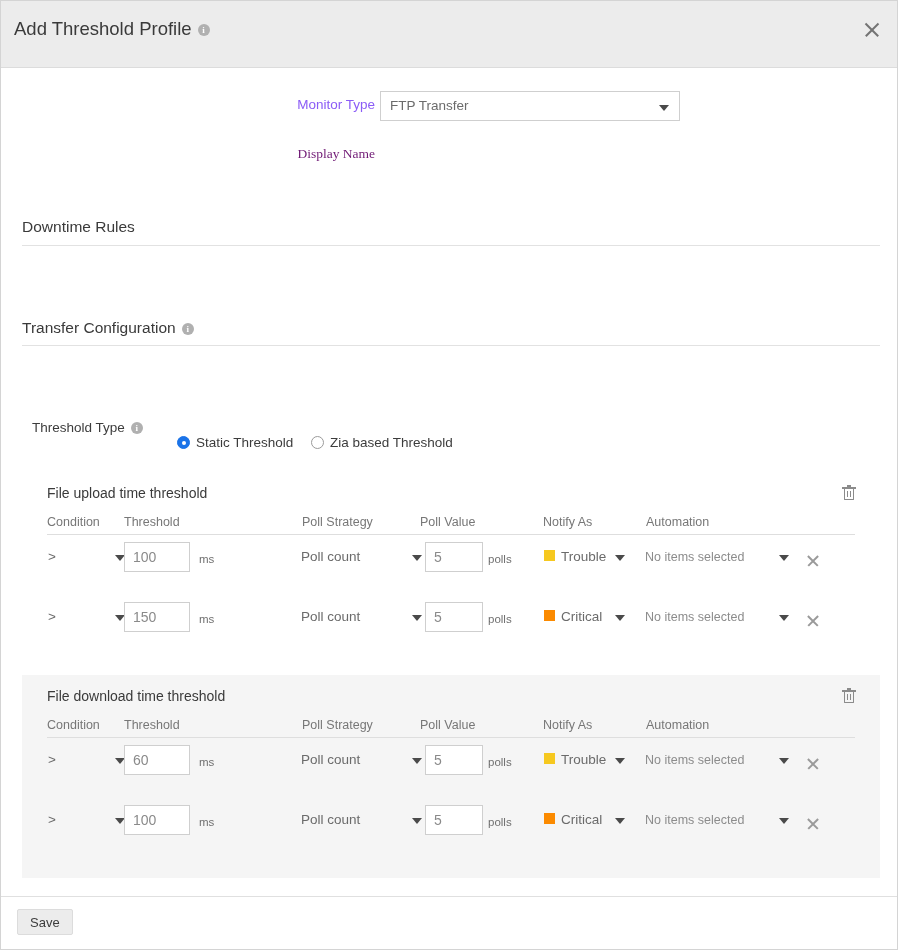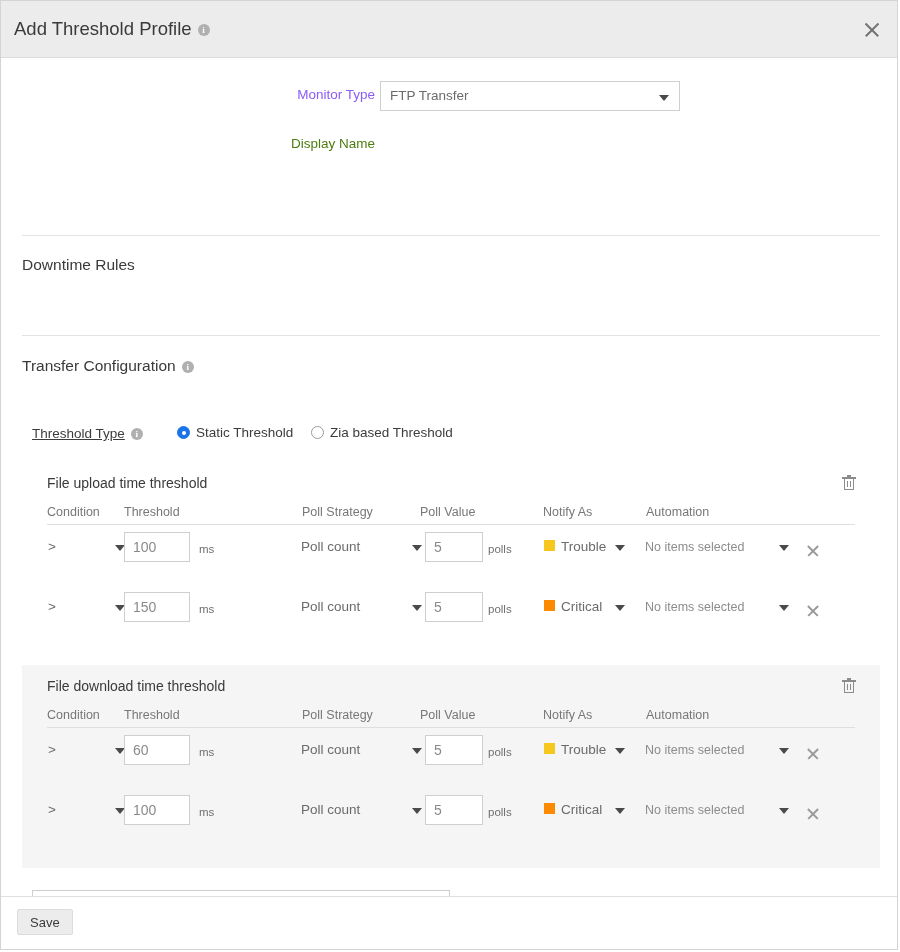--- a/index.html
+++ b/index.html
@@ -22,21 +22,21 @@
     height: 950px;
     border: 1px solid #d4d4d4;
     background: #ffffff;
     box-sizing: border-box;
     overflow: hidden;
   }
 
   
   .dlg-header {
     position: relative;
-    height: 57px;
+    height: 67px;
     background: #ececec;
     border-bottom: 1px solid #dcdcdc;
     box-sizing: border-box;
   }
   .dlg-title {
     position: absolute;
     left: 13px;
     top: 17px;
     font-size: 18.5px;
     color: #3a3a3a;
@@ -96,21 +96,21 @@
     height: 30px;
   }
   .field-label {
     position: absolute;
     right: 522px;
     top: 6px;
     font-size: 13.5px;
     color: #8b5cf6;
     white-space: nowrap;
   }
-  .field-label.required { color: #4d7c0f; }
+  .field-label.required { color: #701a75; font-family: Liberation Serif, serif; }
 
   .sel-box {
     position: absolute;
     box-sizing: border-box;
     border: 1px solid #cfcfcf;
     background: #ffffff;
     height: 30px;
     line-height: 28px;
     font-size: 13.5px;
     color: #6b6b6b;
@@ -138,38 +138,36 @@
     padding-left: 9px;
   }
 
   
   .section-title {
     position: absolute;
     left: 21px;
     font-size: 15.5px;
     color: #3a3a3a;
     white-space: nowrap;
-    margin-top: 48px;
   }
   .section-rule {
     position: absolute;
     left: 21px;
     width: 858px;
     height: 1px;
     background: #e2e2e2;
   }
 
   
   .tt-label {
     position: absolute;
     left: 31px;
-    top: 368px;
+    top: 352px;
     font-size: 13.5px;
     color: #3c3c3c;
-    text-decoration: underline;
   }
   .radio-wrap {
     position: absolute;
     top: 367px;
     font-size: 13.5px;
     color: #3c3c3c;
     cursor: pointer;
     white-space: nowrap;
   }
   .radio {

